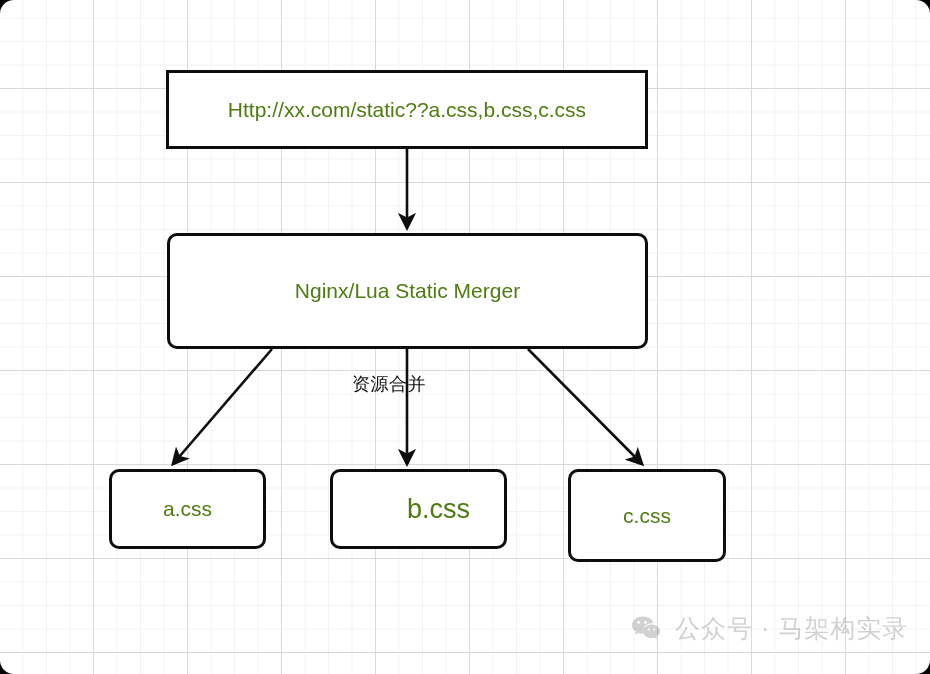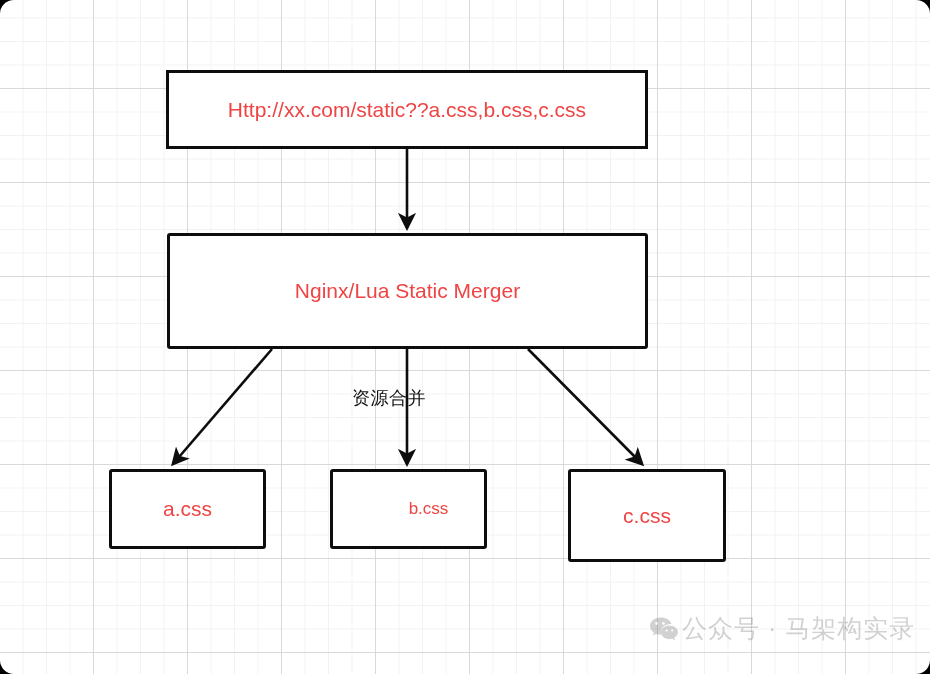--- a/index.html
+++ b/index.html
@@ -34,74 +34,74 @@
   }
 
   .node {
     position: absolute;
     box-sizing: border-box;
     background: #ffffff;
     border: 3px solid #0d0d0d;
     display: flex;
     align-items: center;
     justify-content: center;
-    color: #ef4444;
+    color: #4d7c0f;
     text-align: center;
     line-height: 1.2;
   }
   .node.rect { border-radius: 0; }
-  .node.rounded { border-radius: 3px; }
+  .node.rounded { border-radius: 10px; }
 
   #node-url {
     left: 166px; top: 70px; width: 482px; height: 79px;
     font-size: 21px;
   }
   #node-merger {
     left: 167px; top: 233px; width: 481px; height: 116px;
     font-size: 21px;
   }
   #node-acss {
     left: 90px; top: 469px; width: 157px; height: 80px;
     font-size: 21px;
     margin-left: 19px;
   }
   #node-bcss {
-    left: 330px; top: 469px; width: 157px; height: 80px;
-    font-size: 17px;
+    left: 330px; top: 469px; width: 177px; height: 80px;
+    font-size: 27px;
     padding-left: 40px;
   }
   #node-ccss {
     left: 568px; top: 469px; width: 158px; height: 93px;
     font-size: 21px;
   }
 
   #edges {
     position: absolute;
     left: 0; top: 0;
     width: 930px; height: 674px;
     pointer-events: none;
   }
 
   #edge-label-merge {
     position: absolute;
     left: 352px;
-    top: 386px;
+    top: 372px;
     font-size: 18px;
     color: #111111;
     white-space: nowrap;
     letter-spacing: 0.5px;
   }
 
   #watermark {
     position: absolute;
-    left: 654px;
+    left: 636px;
     top: 612px;
     display: flex;
-    align-items: center;
-    gap: 2px;
+    align-items: flex-start;
+    gap: 13px;
     opacity: 0.30;
   }
   #watermark .wm-text {
     font-size: 25px;
     color: #6b6b6b;
     white-space: nowrap;
     letter-spacing: 1px;
   }
   #watermark .wm-icon {
     width: 32px;

